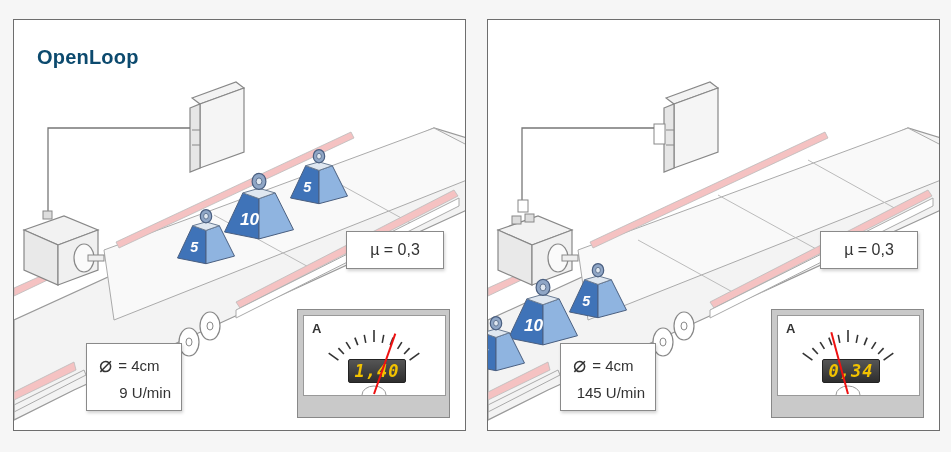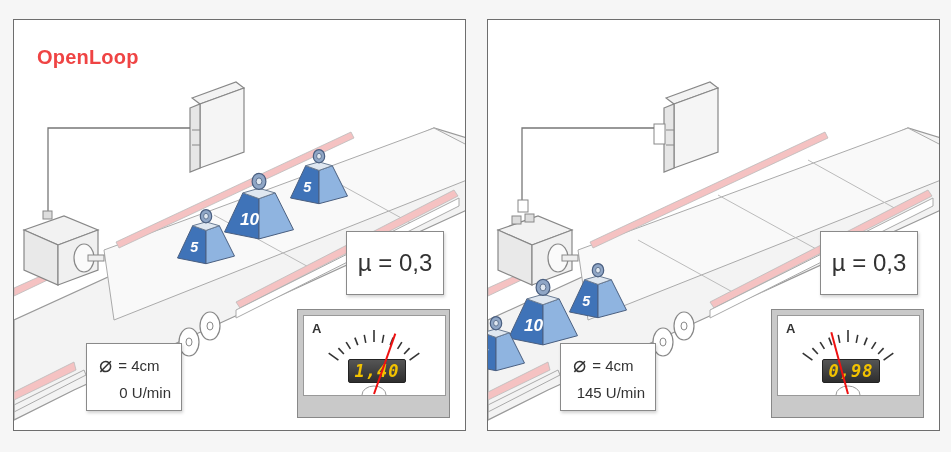--- a/index.html
+++ b/index.html
@@ -8,29 +8,29 @@
       font-family: "Liberation Sans", sans-serif;
     }
     .panel {
       position: absolute; top: 19px; width: 453px; height: 412px;
       background: #ffffff; border: 1.5px solid #6e6e6e; box-sizing: border-box; overflow: hidden;
     }
     #panel-open { left: 13px; }
     #panel-closed { left: 487px; }
     .panel svg.scene { position: absolute; left: 0; top: 0; width: 453px; height: 412px; }
     .panel-title {
-      position: absolute; left: 23px; top: 26px; font-size: 20px; font-weight: bold; color: #ef4444;
+      position: absolute; left: 23px; top: 26px; font-size: 20px; font-weight: bold; color: #0c4a6e;
       font-family: "Liberation Sans", sans-serif; letter-spacing: 0.2px;
     }
     .callout {
       position: absolute; background: #fff; border: 1.5px solid #8a8a8a;
       box-shadow: 1px 2px 3px rgba(0,0,0,0.18); color: #333; box-sizing: border-box;
       font-family: "Liberation Sans", sans-serif;
     }
-    .mu-box { left: 332px; top: 211px; width: 98px; height: 64px; font-size: 24px; display:flex; align-items:center; justify-content:center; }
+    .mu-box { left: 332px; top: 211px; width: 98px; height: 38px; font-size: 16px; display:flex; align-items:center; justify-content:center; }
     .dia-box { left: 72px; top: 323px; width: 96px; height: 68px; font-size: 15px; }
     .dia-box .row1 { position: absolute; left: 12px; top: 10px; display:flex; align-items:center; gap: 6px; }
     .dia-box .row1 .sym { font-size: 22px; line-height: 22px; }
     .dia-box .row2 { position: absolute; right: 10px; top: 40px; }
     .meter {
       position: absolute; left: 283px; top: 289px; width: 153px; height: 109px;
       background: #c9c9c9; border: 1.5px solid #888; box-sizing: border-box;
     }
     .meter-face {
       position: absolute; left: 5px; top: 5px; width: 141px; height: 79px; background: #fff; border: 1px solid #999; overflow: hidden;
@@ -117,21 +117,21 @@
 
   <div class="panel-title">OpenLoop</div>
 
   <div class="callout mu-box">µ = 0,3</div>
 
   <div class="callout dia-box">
     <div class="row1">
       <span class="sym">⌀</span>
       <span>= 4cm</span>
     </div>
-    <div class="row2">0 U/min</div>
+    <div class="row2">9 U/min</div>
   </div>
 
   <div class="meter">
     <div class="meter-face">
       <svg id="open-dial" viewBox="0 0 141 79">
           <line x1="34.403252247502316" y1="44.13744889913117" x2="24.69504831500295" y2="37.0840258716215" stroke="#333" stroke-width="1.6"></line>
           <line x1="39.879927339137694" y1="37.9253803934579" x2="34.40355049170819" y2="32.093631374086605" stroke="#333" stroke-width="1.6"></line>
           <line x1="46.42362102092414" y1="32.849571277911345" x2="42.13700666109216" y2="26.094947873895222" stroke="#333" stroke-width="1.6"></line>
           <line x1="53.80251968187416" y1="29.08983462091694" x2="50.85752326039673" y2="21.65162273381093" stroke="#333" stroke-width="1.6"></line>
           <line x1="61.75522215822811" y1="26.7793609679377" x2="60.25617164154231" y2="18.921062962108195" stroke="#333" stroke-width="1.6"></line>
@@ -239,19 +239,19 @@
           <line x1="61.75522215822811" y1="26.7793609679377" x2="60.25617164154231" y2="18.921062962108195" stroke="#333" stroke-width="1.6"></line>
           <line x1="70" y1="26" x2="70" y2="14" stroke="#333" stroke-width="1.6"></line>
           <line x1="78.24477784177188" y1="26.7793609679377" x2="79.74382835845768" y2="18.921062962108188" stroke="#333" stroke-width="1.6"></line>
           <line x1="86.19748031812584" y1="29.08983462091694" x2="89.14247673960327" y2="21.65162273381093" stroke="#333" stroke-width="1.6"></line>
           <line x1="93.57637897907586" y1="32.84957127791134" x2="97.86299333890781" y2="26.094947873895215" stroke="#333" stroke-width="1.6"></line>
           <line x1="100.12007266086229" y1="37.925380393457885" x2="105.5964495082918" y2="32.093631374086584" stroke="#333" stroke-width="1.6"></line>
           <line x1="105.59674775249769" y1="44.13744889913117" x2="115.30495168499705" y2="37.0840258716215" stroke="#333" stroke-width="1.6"></line>
           <path d="M58,79 A12,9 0 0 1 82,79" fill="#fff" stroke="#999" stroke-width="1"></path>
         </svg>
       <div class="meter-unit">A</div>
-      <div class="meter-display">0,98</div>
+      <div class="meter-display">0,34</div>
       <svg id="closed-needle" viewBox="0 0 141 79" style="position:absolute;left:0;top:0;width:141px;height:79px">
           <line x1="70" y1="78" x2="53.306143597446585" y2="16.21557511467047" stroke="#ee1111" stroke-width="2"></line>
         </svg>
     </div>
   </div>
 </div>
 
 </body></html>

